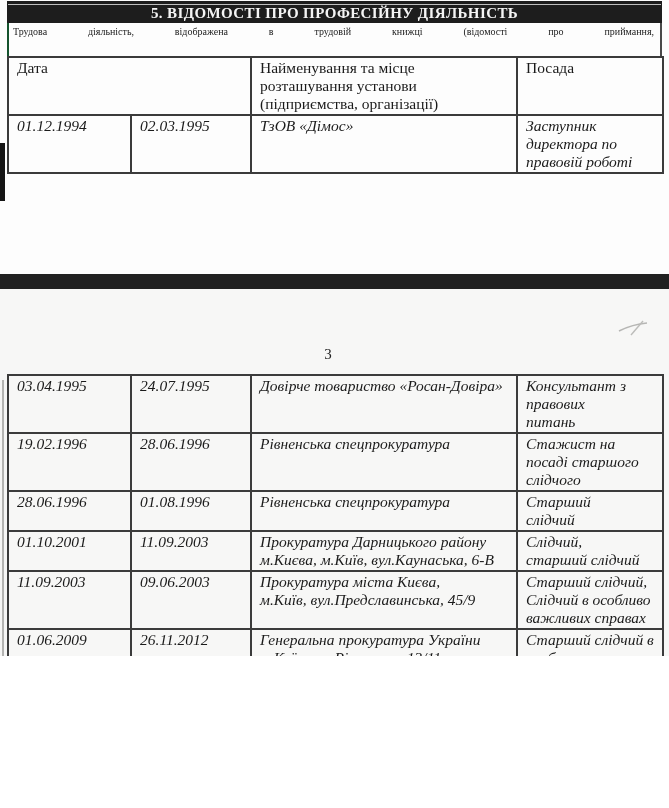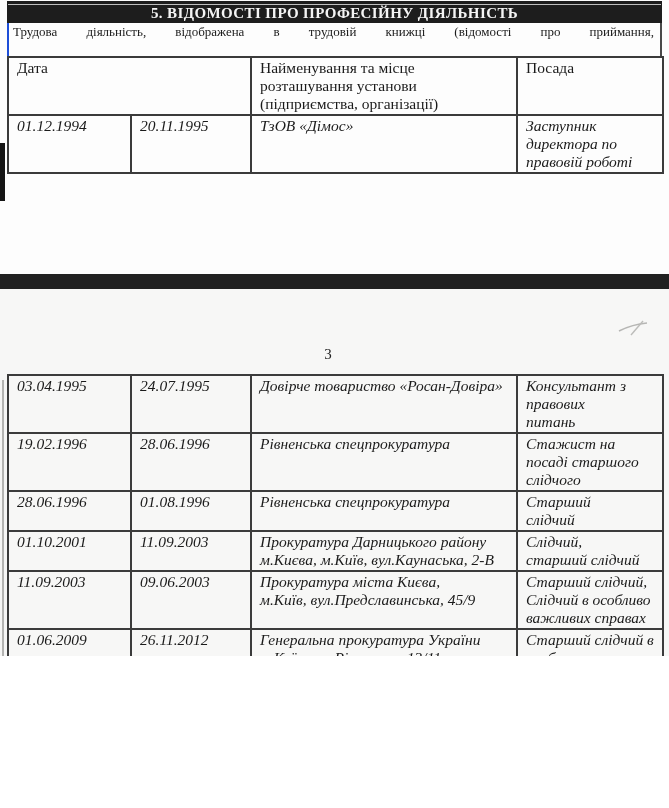--- a/index.html
+++ b/index.html
@@ -11,22 +11,22 @@
   .band{position:absolute;left:0;top:274px;width:669px;height:15px;background:#212121;}
 
   
   .section-bar{position:absolute;left:7px;top:1px;width:655px;height:22px;background:#1d1d1d;
                display:flex;align-items:center;justify-content:center;box-sizing:border-box;}
   .section-bar::before{content:"";position:absolute;left:1px;right:1px;top:3px;height:1px;background:#dcdcdc;opacity:.85;}
   .section-bar span{color:#f4f4f4;font-size:15px;letter-spacing:.4px;font-weight:600;position:relative;top:1px;}
 
   
   .intro{position:absolute;left:7px;top:23px;width:655px;height:33px;box-sizing:border-box;
-         border-left:2px solid #1d4ed8;border-right:2px solid #4a4a4a;
-         padding:1px 6px 8px 4px;font-size:13px;line-height:16.5px;}
+         border-left:2px solid #14532d;border-right:2px solid #4a4a4a;
+         padding:1px 6px 8px 4px;font-size:10px;line-height:16.5px;}
   .intro .l1{text-align:justify;text-align-last:justify;}
 
   
   table.t{position:absolute;border-collapse:collapse;table-layout:fixed;background:transparent;}
   table.t td{border:2px solid #3b3b3b;vertical-align:top;padding:1px 7px 1px 8px;
              font-size:15.5px;line-height:18px;white-space:pre-line;overflow:hidden;}
   table.t1{left:7px;top:56px;width:657px;}
   table.t2{left:7px;top:374px;width:656px;}
   td.hc{font-style:normal;}
   td.date-h{padding-left:11px;}
@@ -68,21 +68,21 @@
     <tbody>
         <tr style="height:56px">
       <td colspan="2" class="hc date-h">Дата</td>
       <td class="hc">Найменування та місце
 розташування установи
 (підприємства, організації)</td>
       <td class="hc">Посада</td>
     </tr>
     <tr style="height:58px">
       <td class="d">01.12.1994</td>
-      <td class="d">20.11.1995</td>
+      <td class="d">02.03.1995</td>
       <td class="d">ТзОВ «Дімос»</td>
       <td class="d">Заступник
 директора по
 правовій роботі</td>
     </tr>
   </tbody>
     </table>
 
   <div class="left-black-bar"></div>
 
@@ -121,21 +121,21 @@
       <td class="d">28.06.1996</td>
       <td class="d">01.08.1996</td>
       <td class="d">Рівненська спецпрокуратура</td>
       <td class="d">Старший
 слідчий</td>
     </tr>
     <tr style="height:36px">
       <td class="d">01.10.2001</td>
       <td class="d">11.09.2003</td>
       <td class="d">Прокуратура Дарницького району
-м.Києва, м.Київ, вул.Каунаська, 2-В</td>
+м.Києва, м.Київ, вул.Каунаська, 6-В</td>
       <td class="d">Слідчий,
 старший слідчий</td>
     </tr>
     <tr style="height:55px">
       <td class="d">11.09.2003</td>
       <td class="d">09.06.2003</td>
       <td class="d">Прокуратура міста Києва,
 м.Київ, вул.Предславинська, 45/9</td>
       <td class="d">Старший слідчий,
 Слідчий в особливо

